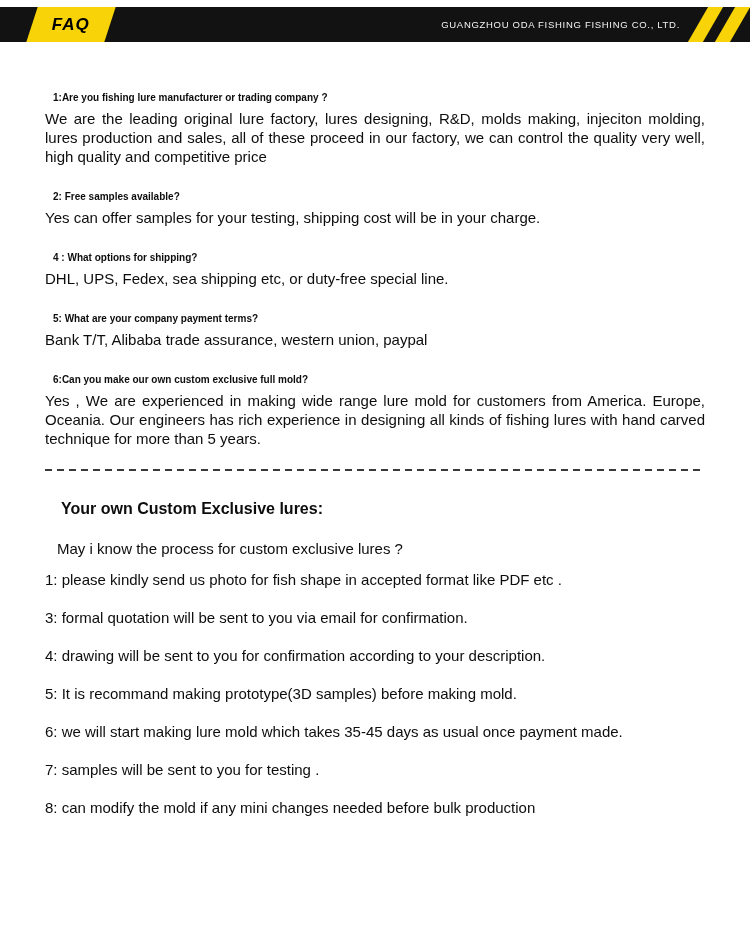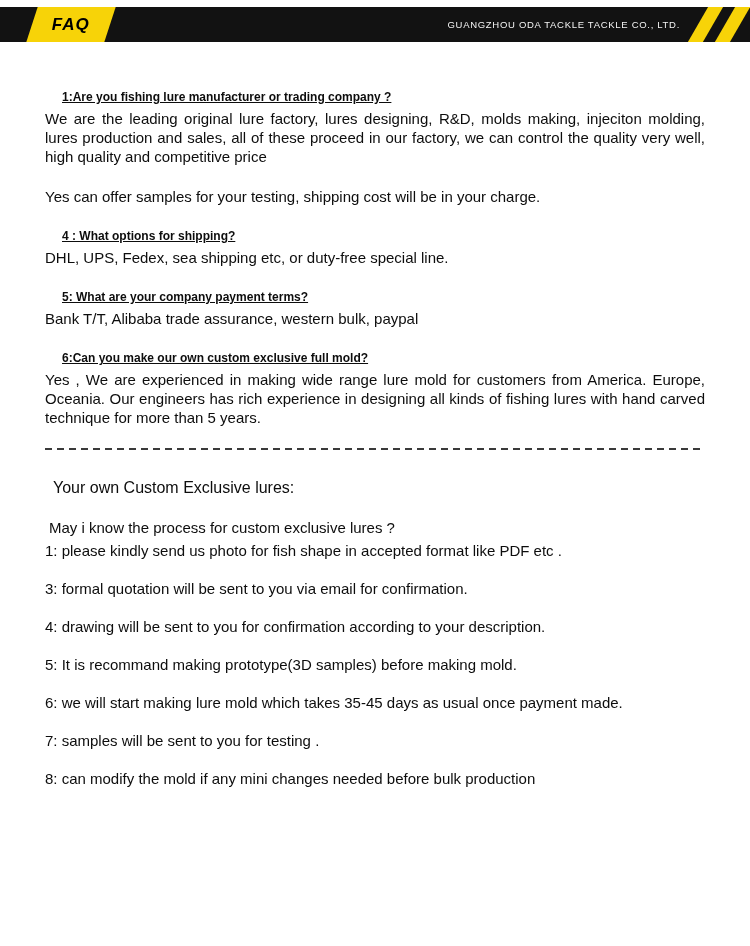--- a/index.html
+++ b/index.html
@@ -59,86 +59,86 @@
     transform:skewX(-30deg);
   }
 
   
   .content{
     padding:46px 45px 0 45px;
     font-size:15px;
     line-height:19px;
   }
   .q{
-    font-size:12px;
+    font-size:10px;
     font-weight:700;
-    margin:0 0 2px 17px;
+    margin:0 0 2px 8px;
     line-height:19px;
-    text-decoration:underline;
   }
   .a{
     margin:0 0 21px 0;
   }
   .a.justify{
     text-align:justify;
   }
   .divider{
     height:2px;
     margin-top:18px;
     background:repeating-linear-gradient(90deg,#3a3a3a 0 7px, transparent 7px 12px);
   }
   .section-title{
     font-size:16px;
-    font-weight:400;
-    margin:28px 0 20px 8px;
+    font-weight:700;
+    margin:28px 0 20px 16px;
     line-height:20px;
   }
   .intro{
-    margin:4px;
+    margin:12px;
   }
   .step{
     margin:0 0 19px 0;
   }
 </style>
 </head>
 <body>
 
 <div class="page">
 
   <header class="topbar">
     <div class="badge">
       <span class="badge-text">FAQ</span>
     </div>
-    <span class="company">GUANGZHOU ODA TACKLE TACKLE CO., LTD.</span>
+    <span class="company">GUANGZHOU ODA FISHING FISHING CO., LTD.</span>
     <span class="stripes">
         <i></i>
         <i></i>
       </span>
   </header>
 
   <main class="content">
 
     <section>
       <h3 class="q">1:Are you fishing lure manufacturer or trading company ?</h3>
       <p class="a justify">We are the leading original lure factory, lures designing, R&amp;D, molds making, injeciton molding, lures production and sales, all of these proceed in our factory, we can control the quality very well, high quality and competitive price</p>
     </section>
 
     <section>
+      <h3 class="q">2: Free samples available?</h3>
       <p class="a">Yes can offer samples for your testing, shipping cost will be in your charge.</p>
     </section>
 
 
     <section>
       <h3 class="q">4 : What options for shipping?</h3>
       <p class="a">DHL, UPS, Fedex, sea shipping etc, or duty-free special line.</p>
     </section>
 
     <section>
       <h3 class="q">5: What are your company payment terms?</h3>
-      <p class="a">Bank T/T, Alibaba trade assurance, western bulk, paypal</p>
+      <p class="a">Bank T/T, Alibaba trade assurance, western union, paypal</p>
     </section>
 
     <section>
       <h3 class="q">6:Can you make our own custom exclusive full mold?</h3>
       <p class="a justify">Yes , We are experienced in making wide range lure mold for customers from America. Europe, Oceania.  Our engineers has rich experience in designing all kinds of fishing lures with hand carved technique for more than 5 years.</p>
     </section>
 
     <div class="divider"></div>
 
     <h2 class="section-title">Your own Custom Exclusive lures:</h2>

